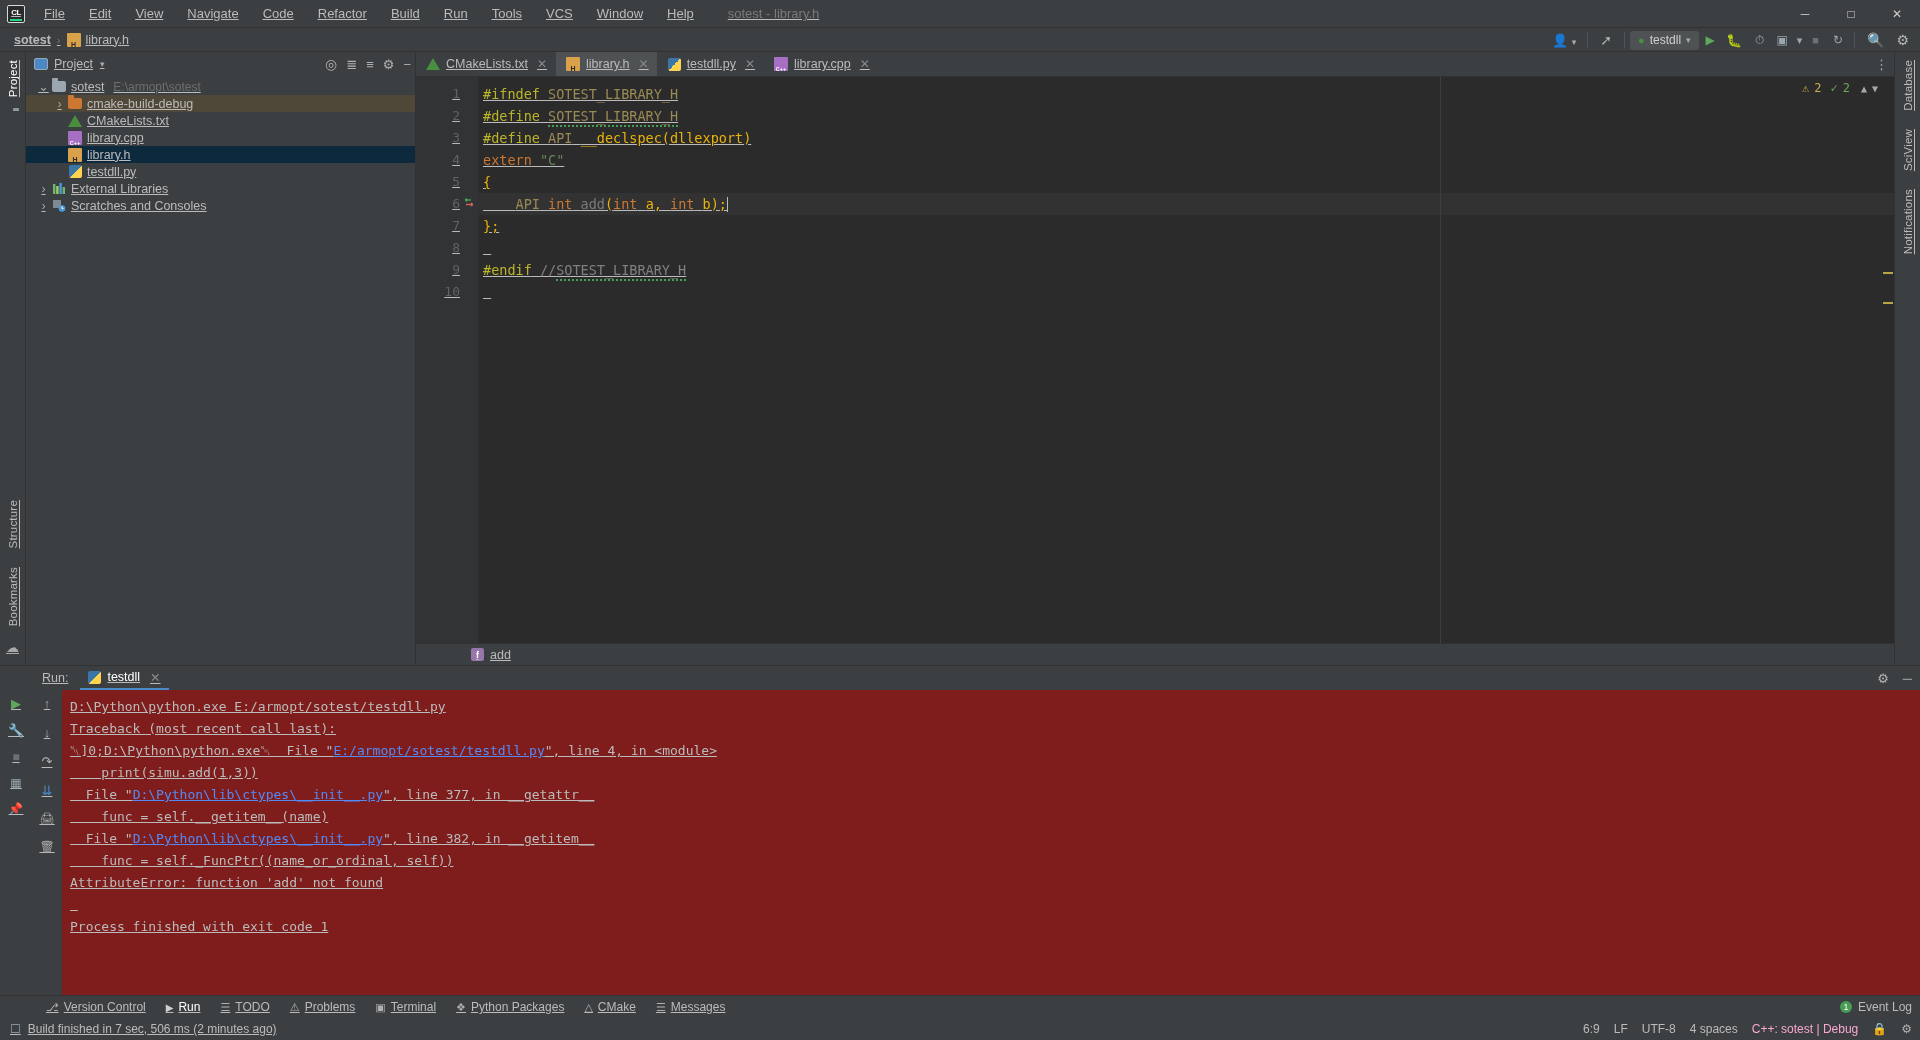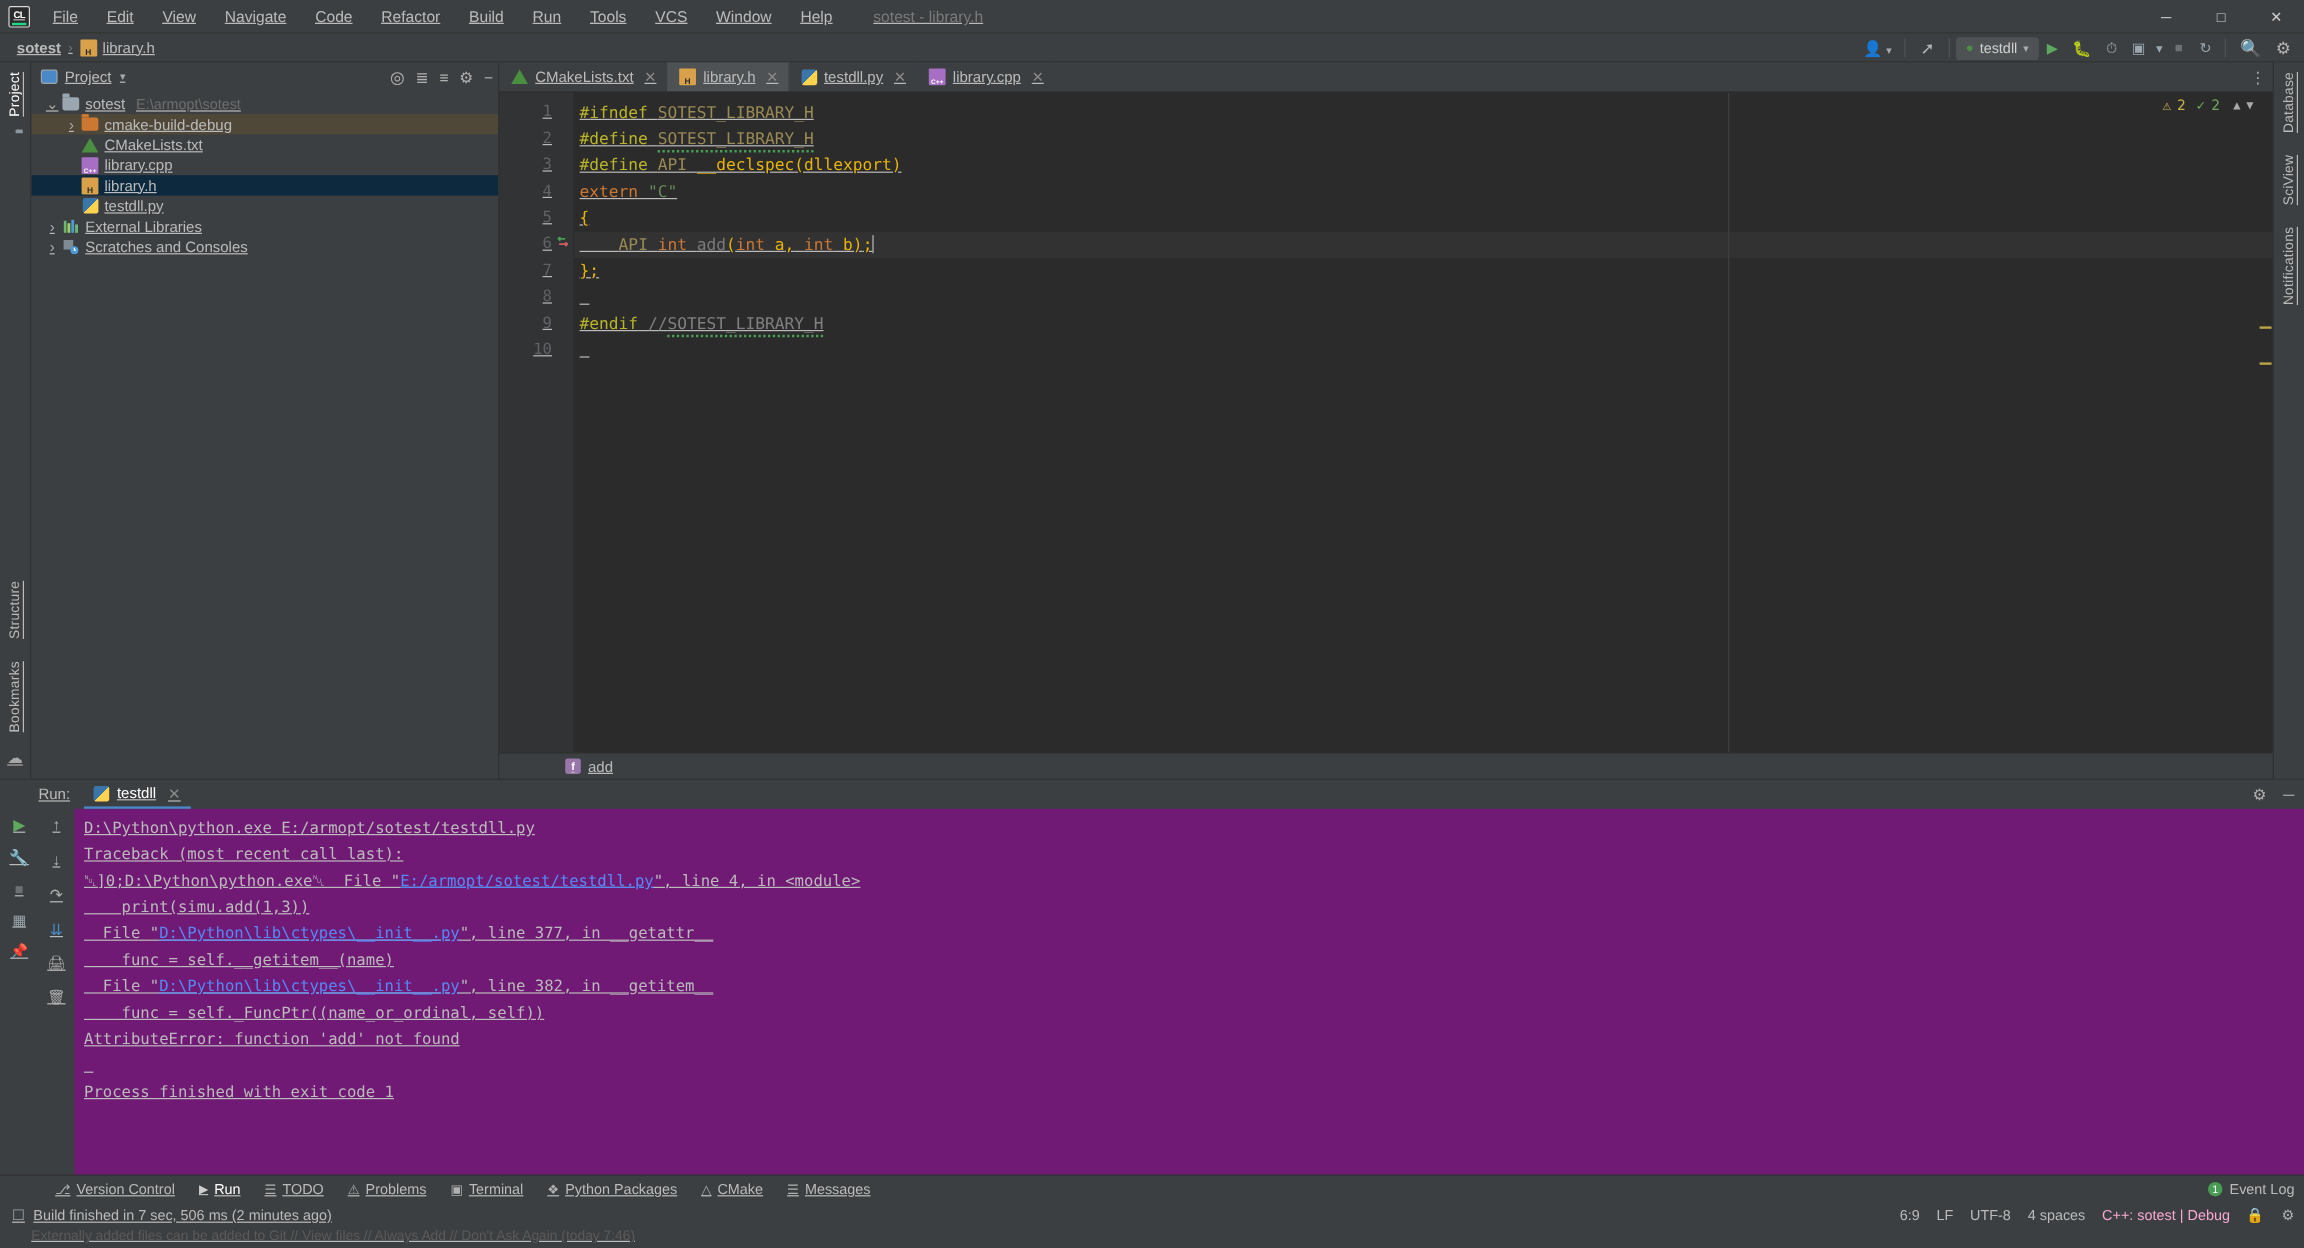--- a/index.html
+++ b/index.html
@@ -155,42 +155,42 @@
   }
   .bb-icon {
     width: 13px; height: 13px; background: #9876aa; color: #fff; font-size: 9px;
     display: inline-flex; align-items: center; justify-content: center; border-radius: 2px;
     font-weight: bold;
   }
 
   
   .runwin { flex: 0 0 330px; background: #3c3f41; display: flex; flex-direction: column; min-height: 0; border-top: 1px solid #323232; }
   .run-header {
-    height: 24px; flex: 0 0 24px; display: flex; align-items: center; padding-left: 32px;
+    height: 24px; flex: 0 0 24px; display: flex; align-items: center; padding-left: 42px;
     position: relative; font-size: 12.5px;
   }
   .run-label { color: #bbbbbb; margin-right: 12px; }
   .run-tab {
     display: flex; align-items: center; gap: 6px; padding: 0 8px; height: 24px;
     border-bottom: 2px solid #4a88c7; color: #ffffff;
   }
   .run-tab .x { color: #8a8a8a; margin-left: 4px; }
   .run-header-right { position: absolute; right: 8px; display: flex; align-items: center; gap: 14px; }
 
   .run-body { flex: 1 1 auto; display: flex; min-height: 0; }
   .run-gutter {
     width: 32px; flex: 0 0 32px; background: #3c3f41; display: flex; flex-direction: column;
     align-items: center; padding-top: 6px; gap: 12px;
   }
   .run-gutter2 {
     width: 30px; flex: 0 0 30px; background: #3c3f41; display: flex; flex-direction: column;
     align-items: center; padding-top: 6px; gap: 14px;
   }
   .console {
-    flex: 1 1 auto; background: #701a75; font-family: "DejaVu Sans Mono", monospace;
+    flex: 1 1 auto; background: #7f1d1d; font-family: "DejaVu Sans Mono", monospace;
     font-size: 13px; color: #bbbbbb; padding: 6px 0 0 8px; overflow: hidden; line-height: 22px;
   }
   .cl { white-space: pre; }
   .link { color: #548af7; text-decoration: underline; }
 
   
   .bottom-tabs {
     height: 23px; flex: 0 0 23px; background: #3c3f41; display: flex; align-items: center;
     padding-left: 36px; gap: 0; position: relative; border-top: 1px solid #323232;
   }
@@ -593,15 +593,14 @@
       <span>6:9</span>
       <span>LF</span>
       <span>UTF-8</span>
       <span>4 spaces</span>
       <span class="status-dim">C++: sotest | Debug</span>
       <span style="font-size:12px;color:#b0b0b0">🔒</span>
       <span style="font-size:12px;color:#b0b0b0">⚙</span>
     </div>
   </div>
 
-  <div class="tip-strip">Externally added files can be added to Git // View files // Always Add // Don't Ask Again (today 7:46)</div>
 
 </div>
 
 </body></html>

